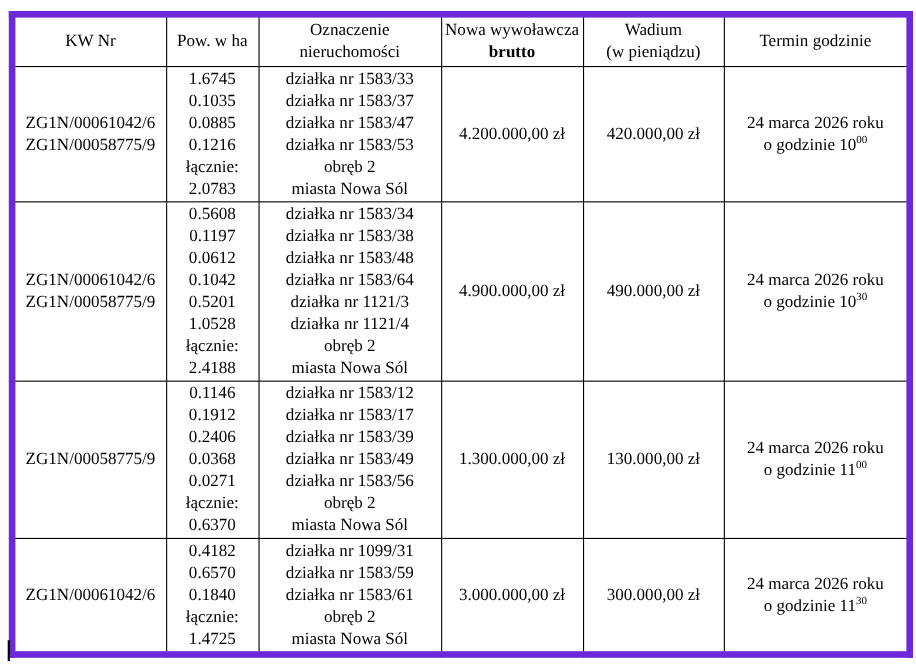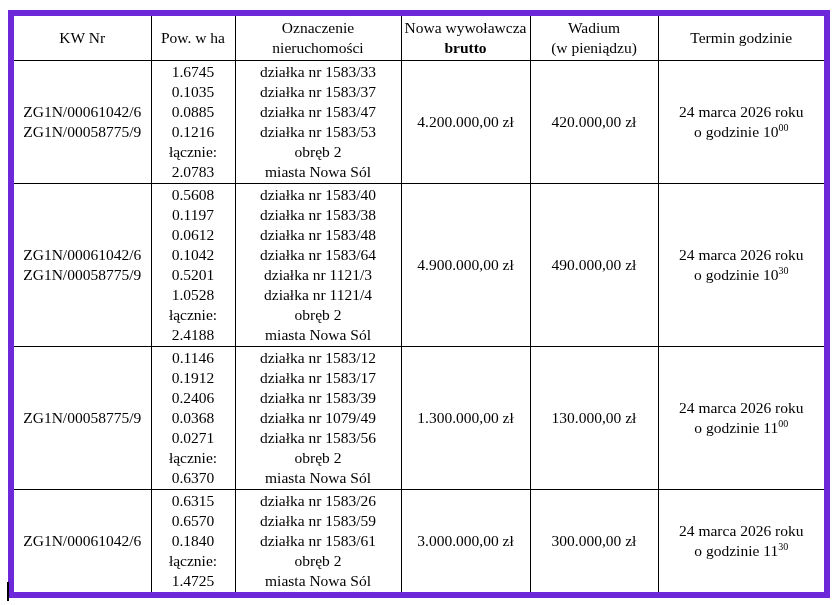--- a/index.html
+++ b/index.html
@@ -111,21 +111,21 @@
         <td class="multiline">ZG1N/00061042/6
 ZG1N/00058775/9</td>
         <td class="multiline">0.5608
 0.1197
 0.0612
 0.1042
 0.5201
 1.0528
 łącznie:
 2.4188</td>
-        <td class="multiline">działka nr 1583/40
+        <td class="multiline">działka nr 1583/34
 działka nr 1583/38
 działka nr 1583/48
 działka nr 1583/64
 działka nr 1121/3
 działka nr 1121/4
 obręb 2
 miasta Nowa Sól</td>
         <td class="money">4.900.000,00 zł</td>
         <td class="money">490.000,00 zł</td>
         <td>
@@ -138,39 +138,39 @@
         <td class="multiline">0.1146
 0.1912
 0.2406
 0.0368
 0.0271
 łącznie:
 0.6370</td>
         <td class="multiline">działka nr 1583/12
 działka nr 1583/17
 działka nr 1583/39
-działka nr 1079/49
+działka nr 1583/49
 działka nr 1583/56
 obręb 2
 miasta Nowa Sól</td>
         <td class="money">1.300.000,00 zł</td>
         <td class="money">130.000,00 zł</td>
         <td>
           <span>24 marca 2026 roku</span><br>
           <span>o godzinie 11</span><span class="termin-sup">00</span>
         </td>
       </tr>
       <tr style="height:102px;">
         <td class="multiline">ZG1N/00061042/6</td>
-        <td class="multiline">0.6315
+        <td class="multiline">0.4182
 0.6570
 0.1840
 łącznie:
 1.4725</td>
-        <td class="multiline">działka nr 1583/26
+        <td class="multiline">działka nr 1099/31
 działka nr 1583/59
 działka nr 1583/61
 obręb 2
 miasta Nowa Sól</td>
         <td class="money">3.000.000,00 zł</td>
         <td class="money">300.000,00 zł</td>
         <td>
           <span>24 marca 2026 roku</span><br>
           <span>o godzinie 11</span><span class="termin-sup">30</span>
         </td>

